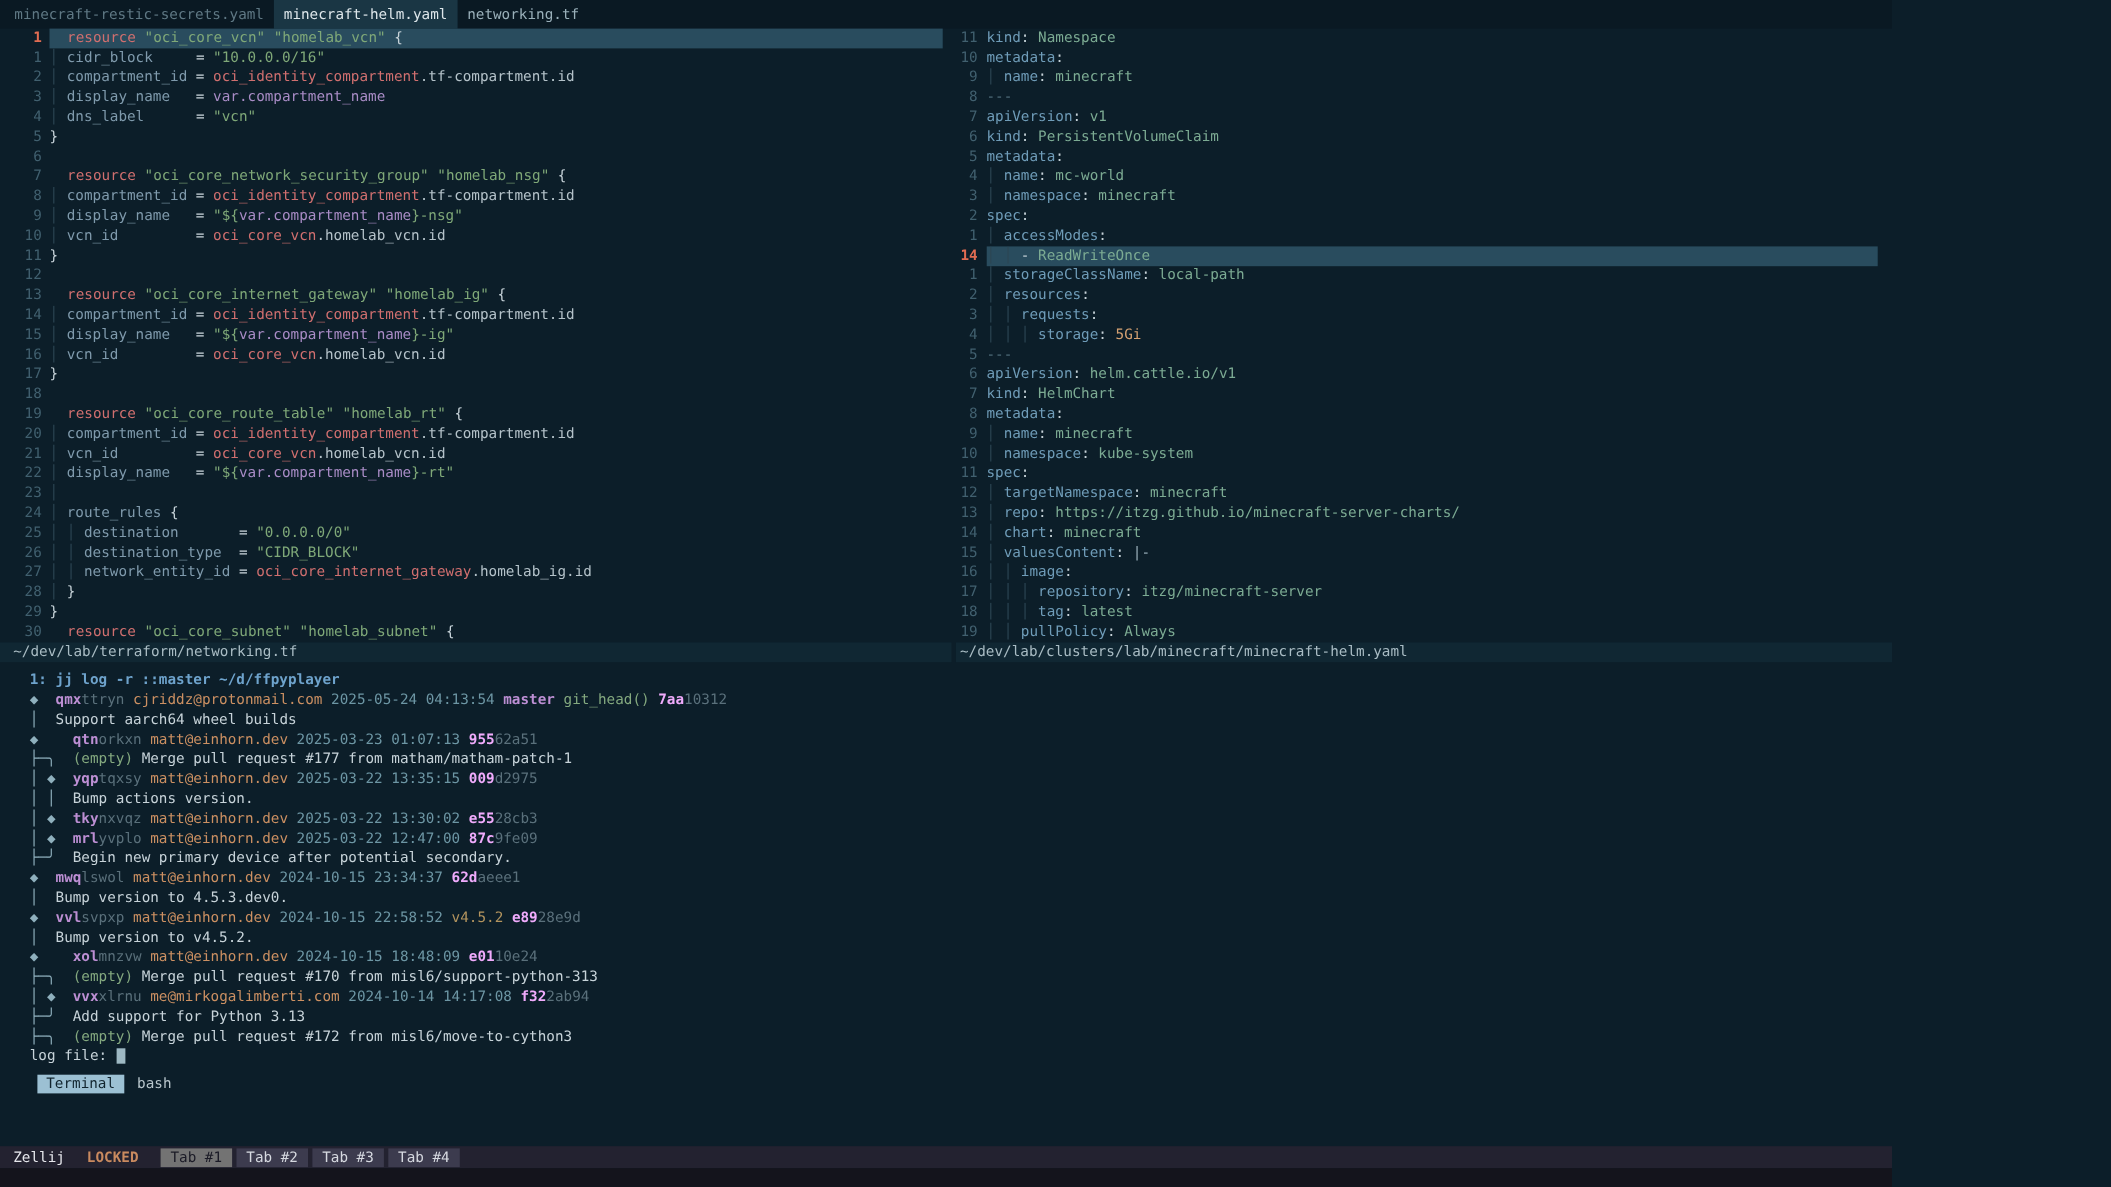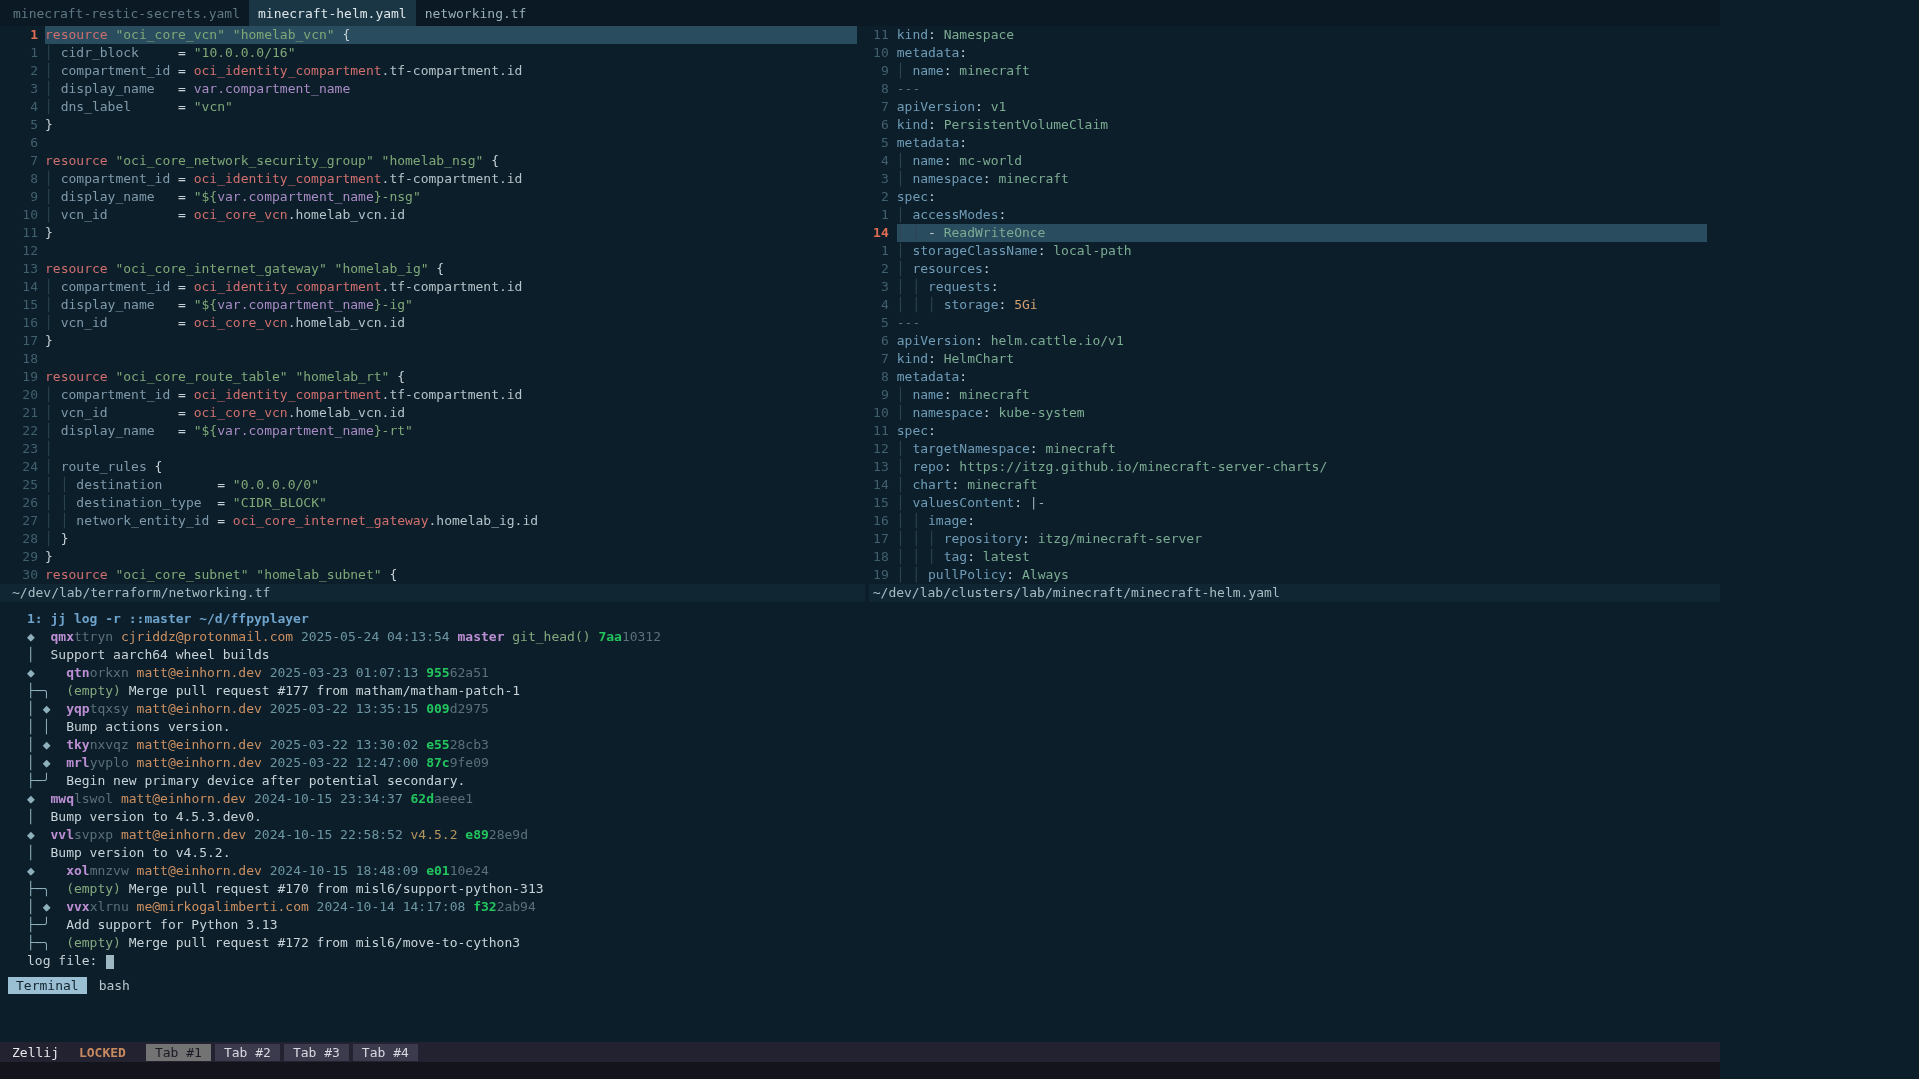--- a/index.html
+++ b/index.html
@@ -23,48 +23,48 @@
   .ln{flex:none;text-align:right;margin-right:7px;color:#41606f;}
   .split-right .ln{margin-right:8px;}
   .lncur{color:#e06c52;font-weight:bold;}
   .codearea{flex:1;white-space:pre;margin-right:8px;overflow:hidden;}
   .split-right .codearea{margin-right:13px;}
   .crow.cur .codearea{background:#294c5e;}
   .statusline{height:18px;line-height:18px;background:#102733;color:#a9bcc4;padding-left:12px;white-space:pre;}
   .split-right .statusline{padding-left:4px;}
   
   .sg.t{color:#c7d3d9;}
-  .sg.kw{color:#d06f6f;}
+  .sg.kw{color:#d06f6f;padding-left:16px;}
   .sg.str{color:#7fa878;}
   .sg.prop{color:#7f9aac;}
   .sg.ref{color:#d06f6f;}
   .sg.tail{color:#b4c2c9;}
   .sg.var{color:#a98cc6;}
   .sg.g{color:#2c4654;}
   .sg.key{color:#6f9cb8;}
   .sg.val{color:#7cab93;}
   .sg.num{color:#d4a172;}
   .sg.sep{color:#53707e;}
   .sg.punc{color:#9ab0ba;}
   .sg.gr{color:#8fb0bd;}
   .sg.cid{color:#bd8fd4;font-weight:bold;}
-  .sg.ci{color:#22c55e;font-weight:bold;}
+  .sg.ci{color:#f0abfc;font-weight:bold;}
   .sg.dim{color:#5a707b;}
   .sg.em{color:#cc9062;}
   .sg.date{color:#6d96a4;}
   .sg.bm{color:#bd8fd4;font-weight:bold;}
   .sg.grn{color:#84a97f;}
   .sg.tag{color:#b3945e;}
   
   .terminal{margin-top:8px;padding-left:27px;}
   .trow{height:18px;line-height:18px;white-space:pre;}
   .cmd{color:#6ea3cc;font-weight:bold;}
   .cursor{display:inline-block;width:8px;height:14px;background:#9db8c3;vertical-align:middle;margin-left:9px;}
   
-  .term-tabbar{margin-top:5px;padding-left:8px;display:flex;align-items:center;gap:12px;height:20px;}
+  .term-tabbar{margin-top:5px;padding-left:20px;display:flex;align-items:center;gap:12px;height:20px;margin-left:14px;}
   .term-chip{background:#9cc0d3;color:#11242e;padding:1px 8px;}
   .term-shell{color:#b9c6cc;}
   
   .zellij-bar{position:absolute;left:0;right:0;bottom:17px;height:20px;background:#232230;
               display:flex;align-items:center;padding-left:12px;}
   .z-app{color:#e6e7ec;margin-right:20px;}
   .z-mode{color:#c98a5f;font-weight:bold;margin-right:20px;}
   .ztab{padding:1px 9px;margin-right:4px;background:#3c3b4e;color:#d6d9e0;}
   .ztab.active{background:#737373;color:#1a1a26;font-weight:normal;}
   .bottom-strip{position:absolute;left:0;right:0;bottom:0;height:17px;background:#14141c;}

